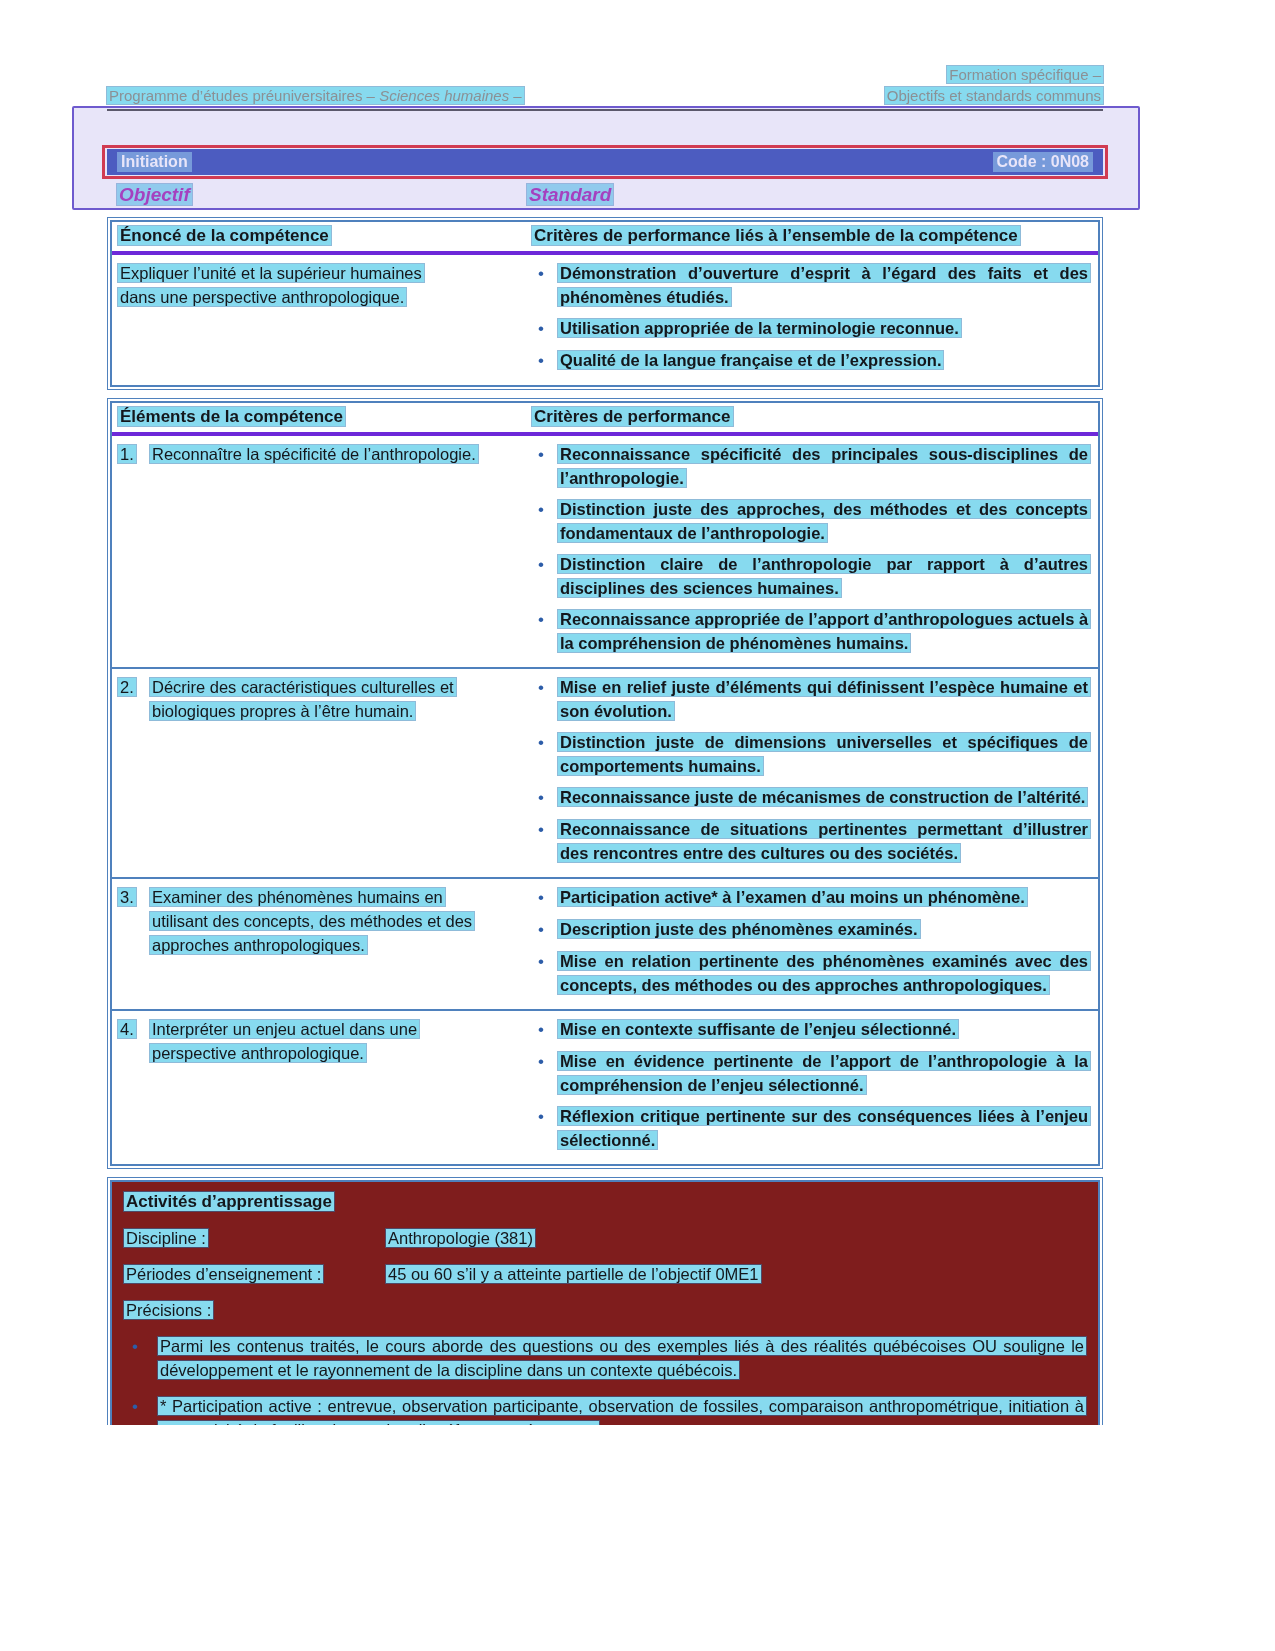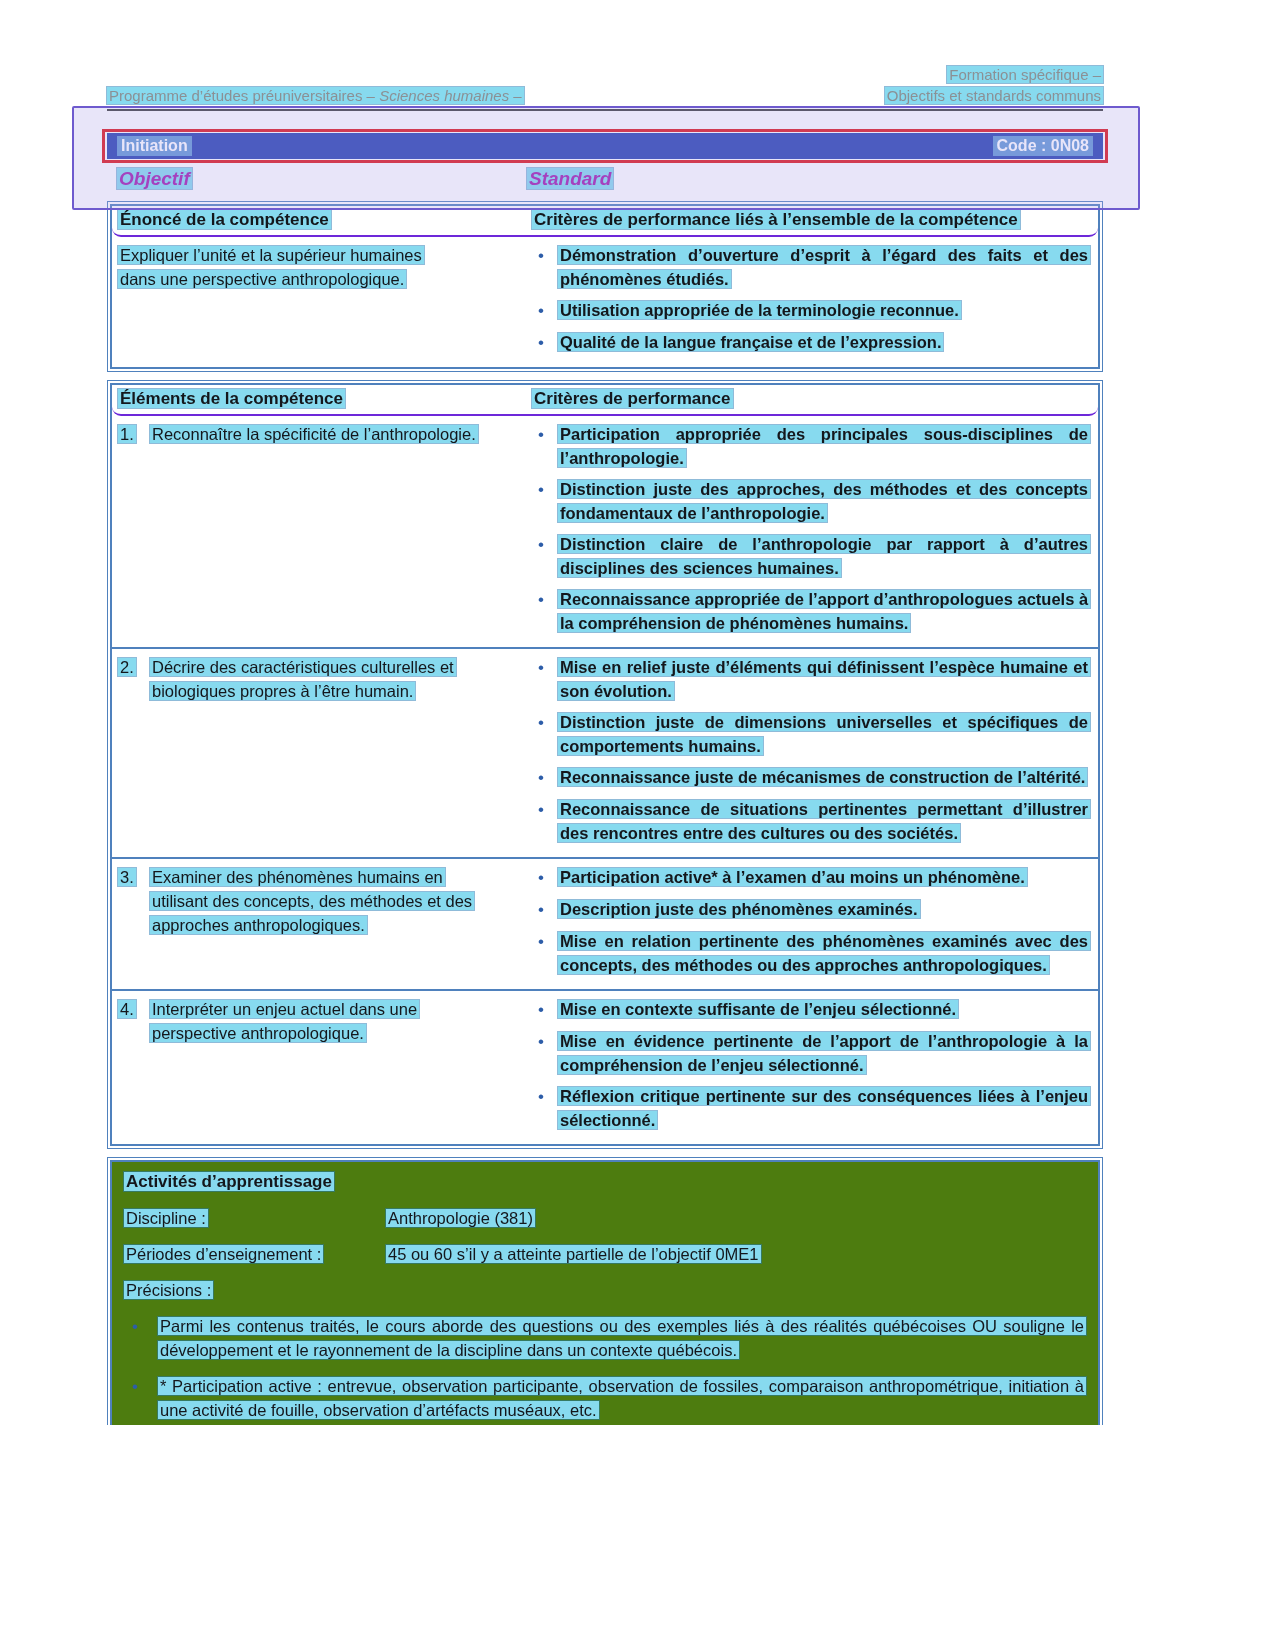--- a/index.html
+++ b/index.html
@@ -39,38 +39,38 @@
     position:absolute; left:72px; top:106px; width:1068px; height:104px;
     background:rgba(173,163,233,0.28); border:2px solid #6e5ace; border-radius:2px;
     z-index:9; pointer-events:none; box-sizing:border-box;
   }
   .red-box {
     position:absolute; left:-5px; right:-5px; top:-4px; bottom:-4px;
     border:3px solid #df1418; pointer-events:none;
   }
 
   
-  .banner-wrap { position:relative; margin-top:22px; height:26px; }
+  .banner-wrap { position:relative; margin-top:38px; height:26px; }
   .banner {
     position:absolute; inset:0; background:#2742b0; color:#ffffff;
     display:flex; align-items:center; justify-content:space-between;
     padding:0 10px; box-sizing:border-box; font-size:16px; font-weight:bold;
   }
   .hl-banner { background:rgba(150,222,242,0.55); padding:1px 4px; }
 
   .os-row {
     margin-top:9px; padding-left:10px;
     display:grid; grid-template-columns:410px 1fr;
     font-size:19px; font-weight:bold; font-style:italic; color:#a21caf;
   }
 
   
   .tbl { margin:14px 3px 0; border:2px solid #4f81bd; position:relative; background:#fff; }
   .tbl::after { content:""; position:absolute; inset:-5px; border:1px solid #4f81bd; pointer-events:none; }
-  .tbl-head { display:grid; grid-template-columns:414px 1fr; border-bottom:2px solid #6d28d9;border-radius:9px; }
+  .tbl-head { display:grid; grid-template-columns:414px 1fr; border-bottom:4px solid #6d28d9; }
   .tbl-head .cell { padding:4px 8px 5px 6px; font-size:17px; font-weight:bold; }
   .trow { display:grid; grid-template-columns:414px 1fr; }
   .trow + .trow { border-top:2px solid #4f81bd; }
 
   .ecell {
     padding:6px 8px 12px 6px; font-size:16.5px; line-height:24px;
     display:grid; grid-template-columns:32px 1fr; align-content:start;
   }
   .ecell.plain { display:block; }
   .ecell .txt { max-width:336px; }
@@ -80,21 +80,21 @@
     padding:6px 8px 12px 4px; font-size:16.5px; line-height:24px;
     display:flex; flex-direction:column; gap:7px;
   }
   .crit { display:grid; grid-template-columns:28px 1fr; }
   .crit .txt { text-align:justify;font-weight:bold; }
   .bullet { color:#2d5da8; text-indent:8px; }
   .bullet::before { content:"\2022"; font-size:17px; }
 
   
   .act {
-    margin:14px 3px 0; border:2px solid #4f81bd; position:relative; background:#4d7c0f;
+    margin:14px 3px 0; border:2px solid #4f81bd; position:relative; background:#7f1d1d;
     padding:8px 12px 18px; font-size:16.5px; line-height:24px;
   }
   .act::after { content:""; position:absolute; inset:-5px; border:1px solid #4f81bd; pointer-events:none; }
   .act-title { font-weight:bold; font-size:17px; }
   .act-row { display:grid; grid-template-columns:262px 1fr; margin-top:12px; }
   .act-note { display:grid; grid-template-columns:34px 1fr; margin-top:12px; }
   .act-note .txt { text-align:justify; }
 </style>
 </head>
 <body>
@@ -158,21 +158,21 @@
       </div>
 
       <div class="trow">
         <div class="ecell">
           <div class="num"><span class="hl">1.</span></div>
           <div class="txt"><span class="hl">Reconnaître la spécificité de l’anthropologie.</span></div>
         </div>
         <div class="ccell">
           <div class="crit">
               <span class="bullet"></span>
-              <div class="txt"><span class="hl">Participation appropriée des principales sous-disciplines de l’anthropologie.</span></div>
+              <div class="txt"><span class="hl">Reconnaissance spécificité des principales sous-disciplines de l’anthropologie.</span></div>
             </div>
           <div class="crit">
               <span class="bullet"></span>
               <div class="txt"><span class="hl">Distinction juste des approches, des méthodes et des concepts fondamentaux de l’anthropologie.</span></div>
             </div>
           <div class="crit">
               <span class="bullet"></span>
               <div class="txt"><span class="hl">Distinction claire de l’anthropologie par rapport à d’autres disciplines des sciences humaines.</span></div>
             </div>
           <div class="crit">

